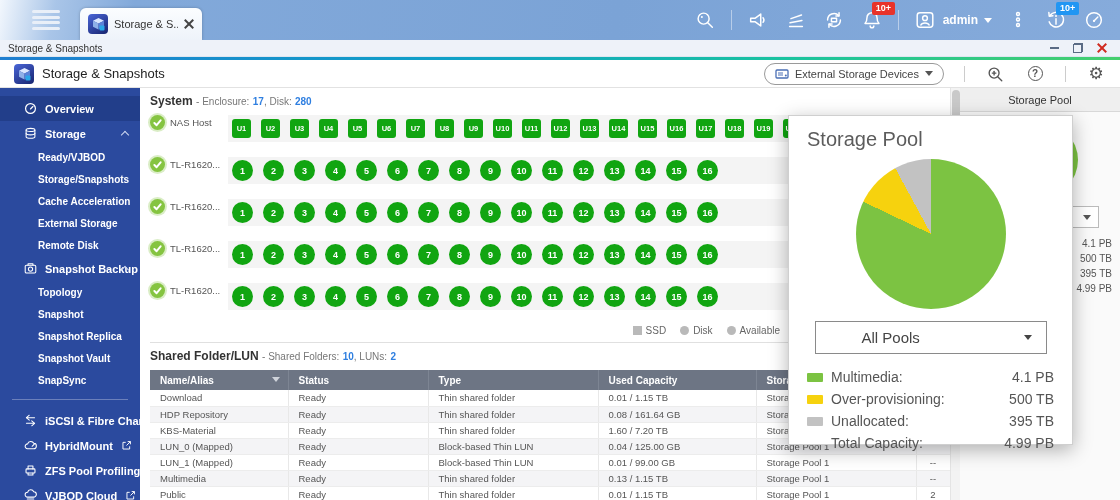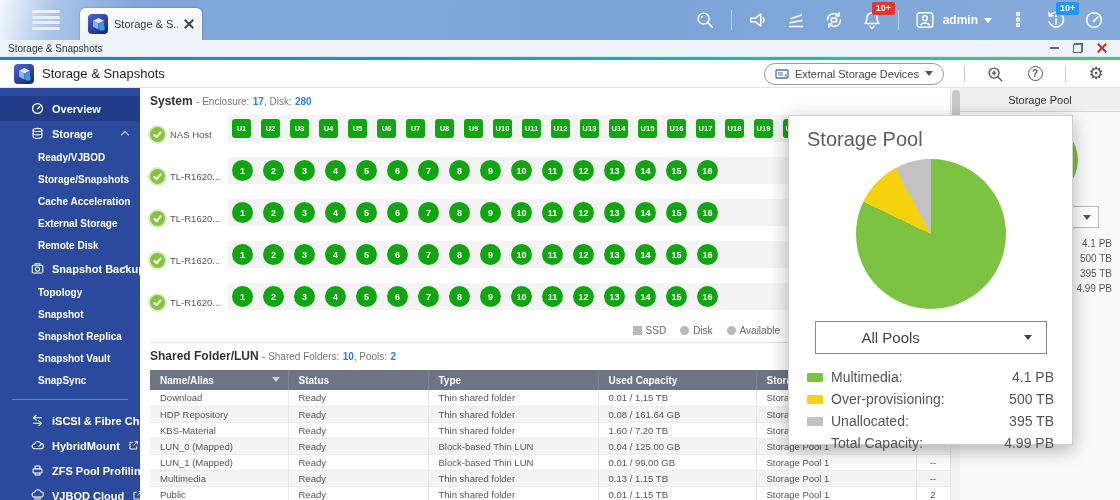--- a/index.html
+++ b/index.html
@@ -62,39 +62,39 @@
   .helpcircle { width:15px; height:15px; border:1.5px solid #555; border-radius:50%; font-size:10px; font-weight:bold;
     color:#555; display:flex; align-items:center; justify-content:center; }
   .gear { font-size:17px; color:#555; line-height:1; }
 
   
   .content { position:absolute; left:0; top:88px; width:1120px; height:412px; display:flex; }
 
   
   .sidebar { width:140px; height:100%; background:#2b4a9e; flex:none; padding-top:8px; overflow:hidden; }
   .sb-item { display:flex; align-items:center; color:#fff; cursor:pointer; position:relative; }
-  .sb-top,.sb-group,.sb-external { height:25px; padding-left:30px; gap:8px; font-size:11px; font-weight:bold; }
+  .sb-top,.sb-group,.sb-external { height:25px; padding-left:23px; gap:8px; font-size:11px; font-weight:bold; }
   .sb-top.selected { background:#223e8a; }
   .sb-sub { height:22px; padding-left:38px; font-size:10px; font-weight:600; }
   .sb-icon { width:14px; height:14px; flex:none; display:flex; align-items:center; justify-content:center; }
   .sb-icon svg { stroke:#fff; fill:none; stroke-width:1.3; stroke-linecap:round; stroke-linejoin:round; }
   .sb-chevron { position:absolute; right:12px; top:11px; width:6px; height:6px;
     border-left:1.5px solid #cfd9f0; border-top:1.5px solid #cfd9f0; transform:rotate(45deg); }
   .sb-ext { margin-left:auto; margin-right:9px; width:12px; height:12px; }
   .sb-ext svg { stroke:#fff; fill:none; stroke-width:1.2; }
   .sb-divider { height:1px; background:rgba(255,255,255,.3); margin:8px 12px; }
   .sb-item .lbl { white-space:nowrap; }
 
   
   .main { width:810px; height:100%; background:#fff; padding:6px 0 0 10px; position:relative; flex:none; }
   .sec-line { font-size:12px; color:#333; margin-bottom:7px; }
   .sec-title { font-weight:bold; font-size:12px; color:#333; }
   .sec-sub { font-size:10px; color:#777; }
   .sec-num { font-size:10px; color:#2f7fe0; font-weight:bold; }
-  .disk-row { display:flex; align-items:flex-end; margin-bottom:15px; height:27px; }
+  .disk-row { display:flex; align-items:flex-start; margin-bottom:15px; height:27px; }
   .disk-id { width:78px; flex:none; display:flex; align-items:center; gap:5px; }
   .check { width:15px; height:15px; border-radius:50%; background:#85c441; box-shadow:0 0 0 2px rgba(133,196,65,.30);
     display:flex; align-items:center; justify-content:center; flex:none; }
   .check svg { stroke:#fff; fill:none; stroke-width:2.2; stroke-linecap:round; stroke-linejoin:round; }
   .disk-name { font-size:9.5px; color:#555; white-space:nowrap; }
   .strip { background:#f4f4f4; height:27px; flex:1; margin-right:12px; display:flex; align-items:center; padding-left:4px; gap:10px; }
   .dbadge { background:#11a511; color:#fff; font-weight:bold; display:flex; align-items:center; justify-content:center; flex:none; cursor:pointer; }
   .dbadge.square { width:19px; height:19px; border-radius:3px; font-size:7.5px; }
   .dbadge.circle { width:21px; height:21px; border-radius:50%; font-size:9px; }
   .disk-legend { display:flex; justify-content:flex-end; align-items:center; gap:14px; margin:2px 170px 6px 0; font-size:10px; color:#666; }
@@ -581,21 +581,21 @@
         <span class="lg-item">
           <span class="lg-ci"></span>
           <span>Available</span>
         </span>
       </div>
 
     <div class="shared-sec">
       <div class="sec-line">
         <span class="sec-title">Shared Folder/LUN</span>
         <span class="sec-sub"> </span><span class="sec-sub">- Shared Folders:</span>
-        <span class="sec-num">10</span><span class="sec-sub">, Pools:</span>
+        <span class="sec-num">10</span><span class="sec-sub">, LUNs:</span>
         <span class="sec-num">2</span>
       </div>
       <table class="tbl">
         <thead>
             <tr id="tbl-head">
               <th>Name/Alias<span class="sortcaret"></span></th>
               <th>Status</th>
               <th>Type</th>
               <th>Used Capacity</th>
               <th>Storage Pool</th>

